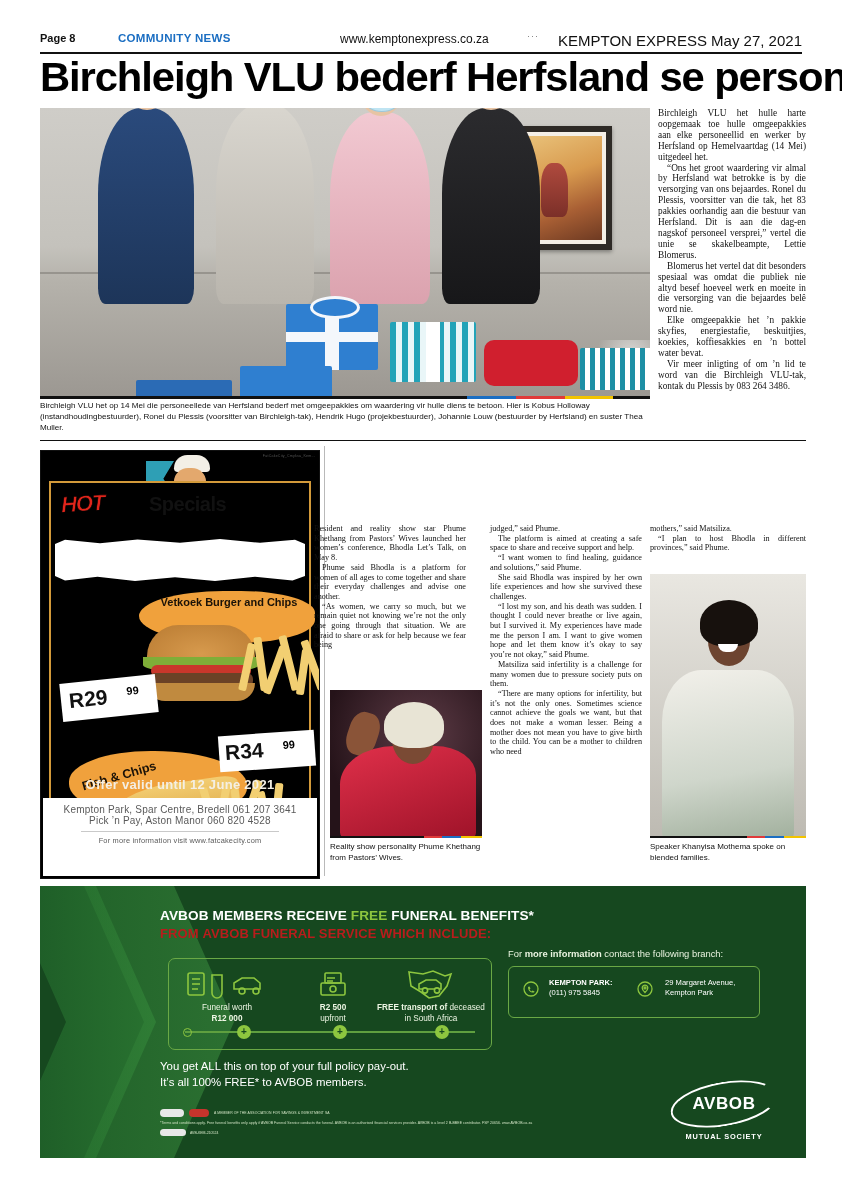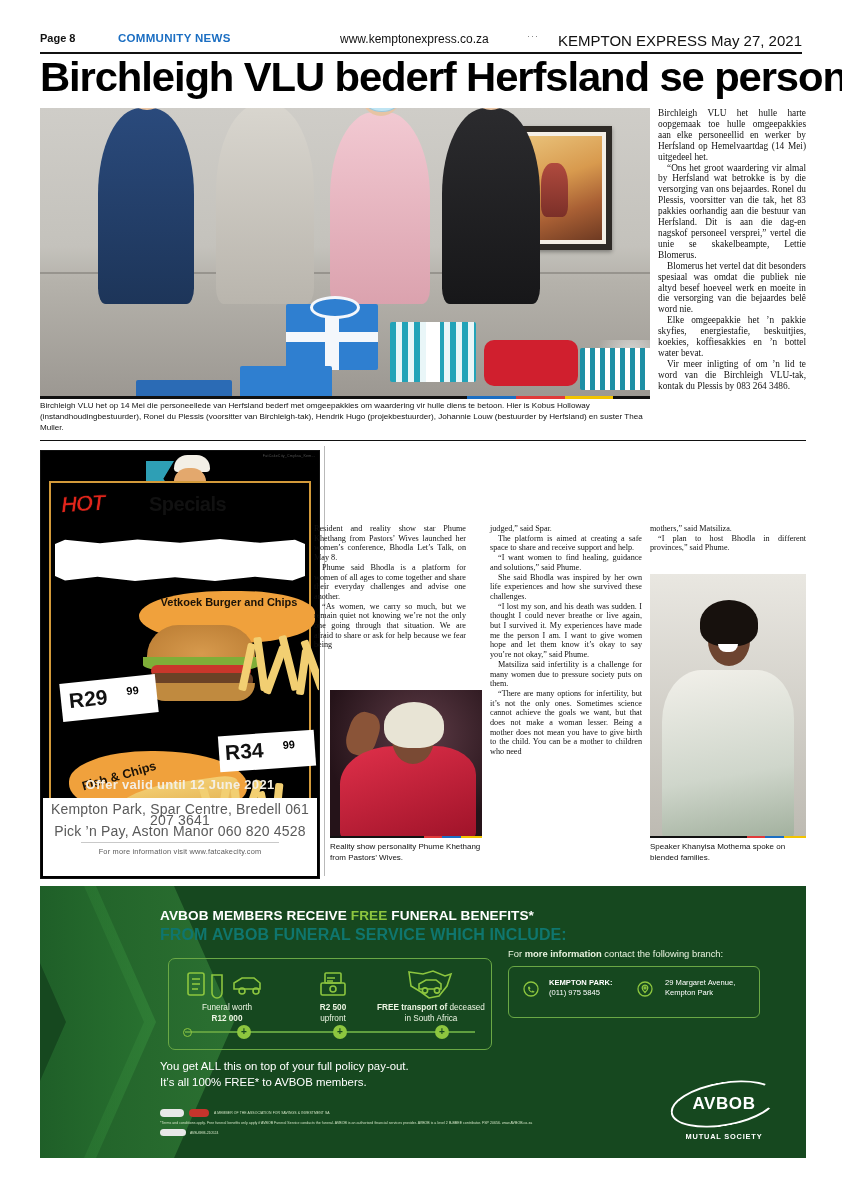--- a/index.html
+++ b/index.html
@@ -127,21 +127,21 @@
      border-radius:50% 50% 50% 0;}
   .fcc-fries2{position:absolute;left:150px;top:296px;width:92px;height:62px;}
   .fcc-price2{position:absolute;left:168px;top:250px;width:96px;height:36px;background:#fff;
      transform:rotate(-4deg);}
   .fcc-price2 span{position:absolute;left:6px;top:5px;font-size:21px;font-weight:bold;color:#111;}
   .fcc-price2 sup{font-size:11px;}
   .fcc-offer{position:absolute;left:0;right:0;bottom:8px;text-align:center;font-size:13px;
      font-weight:bold;color:#f4efe4;letter-spacing:.3px;}
   .fcc-footer{position:absolute;left:2px;right:2px;bottom:2px;height:72px;background:#fff;
      padding-top:6px;text-align:center;}
-  .fcc-f1{font-size:14px;color:#5a5a5a;line-height:11px;letter-spacing:.2px;}
+  .fcc-f1{font-size:10px;color:#5a5a5a;line-height:11px;letter-spacing:.2px;}
   .fcc-sep{width:72%;height:1px;background:#c9c9c9;margin:5px auto 4px;}
   .fcc-f2{font-size:7.4px;color:#5a5a5a;letter-spacing:.2px;}
 
   
   .headline2{position:absolute;left:330px;top:446px;width:478px;
      font-size:29px;line-height:35px;color:#111;letter-spacing:-.4px;}
   .art2-vrule{position:absolute;left:324px;top:446px;width:1px;height:430px;background:#b9b9b9;}
   .col{position:absolute;font-family:"Liberation Serif", serif;font-size:8.2px;line-height:9.7px;
      color:#111;text-align:justify;}
   .col p{margin:0;}
@@ -175,21 +175,21 @@
   .capline2{left:330px;top:836px;width:152px;}
   .capline3{left:650px;top:836px;width:156px;}
 
   
   .avbob{position:absolute;left:40px;top:886px;width:766px;height:272px;background:#16481f;overflow:hidden;}
   .avbob .chev{position:absolute;top:0;bottom:0;width:150px;
      background:linear-gradient(90deg,#1d5c27,#2c7a33);clip-path:polygon(0 0,60% 0,100% 50%,60% 100%,0 100%,40% 50%);}
   .chev1{left:-34px;opacity:.85;}
   .chev2{left:44px;opacity:.55;background:linear-gradient(90deg,#2c7a33,#3d9140)!important;}
   .av-h1{position:absolute;left:160px;top:908px;font-size:13.6px;font-weight:bold;color:#fff;letter-spacing:.1px;}
-  .av-h2{position:absolute;left:160px;top:926px;font-size:16px;font-weight:bold;color:#0f766e;letter-spacing:.1px;text-align:center;}
+  .av-h2{position:absolute;left:160px;top:926px;font-size:13px;font-weight:bold;color:#b91c1c;letter-spacing:.1px;text-align:center;}
   .av-free{color:#8dc63f;}
   .av-box{position:absolute;left:168px;top:958px;width:322px;height:90px;border:1px solid #6aa845;border-radius:7px;}
   .av-benefit{position:absolute;top:10px;text-align:center;color:#eef6e4;}
   .av-b1{left:0;width:116px;}
   .av-b2{left:122px;width:84px;}
   .av-b3{left:206px;width:112px;}
   .av-ico{height:30px;margin-bottom:4px;}
   .av-blabel{font-size:8.2px;line-height:10.6px;}
   .av-blabel b{font-weight:bold;}
   .av-track{position:absolute;left:16px;right:16px;top:72px;height:2px;background:#5f9f3f;}
@@ -364,21 +364,21 @@
 
   <div class="art2-vrule"></div>
 
   <div class="col colA">
     <p>Resident and reality show star Phume Khethang from Pastors’ Wives launched her women’s conference, Bhodla Let’s Talk, on May 8.</p>
     <p>Phume said Bhodla is a platform for women of all ages to come together and share their everyday challenges and advise one another.</p>
     <p>“As women, we carry so much, but we remain quiet not knowing we’re not the only one going through that situation. We are afraid to share or ask for help because we fear being</p>
   </div>
 
   <div class="col colB">
-    <p>judged,” said Spar.</p>
+    <p>judged,” said Phume.</p>
     <p>The platform is aimed at creating a safe space to share and receive support and help.</p>
     <p>“I want women to find healing, guidance and solutions,” said Phume.</p>
     <p>She said Bhodla was inspired by her own life experiences and how she survived these challenges.</p>
     <p>“I lost my son, and his death was sudden. I thought I could never breathe or live again, but I survived it. My experiences have made me the person I am. I want to give women hope and let them know it’s okay to say you’re not okay,” said Phume.</p>
     <p>Matsiliza said infertility is a challenge for many women due to pressure society puts on them.</p>
     <p>“There are many options for infertility, but it’s not the only ones. Sometimes science cannot achieve the goals we want, but that does not make a woman lesser. Being a mother does not mean you have to give birth to the child. You can be a mother to children who need</p>
   </div>
 
   <div class="col colC">
     <p>mothers,” said Matsiliza.</p>

